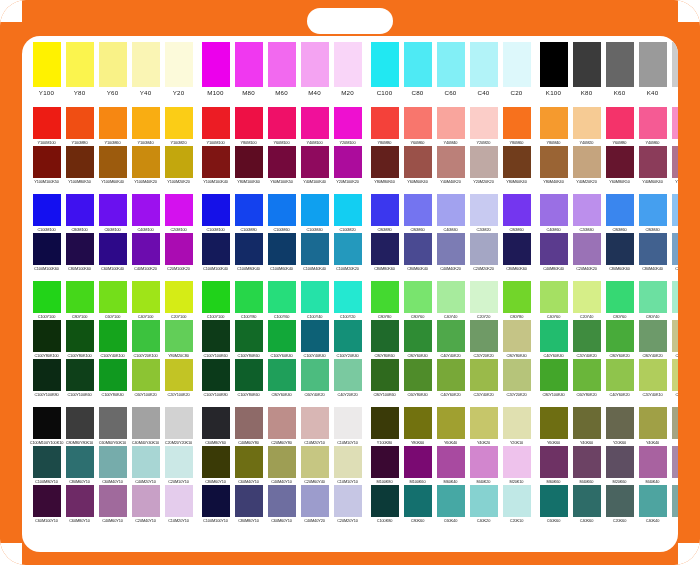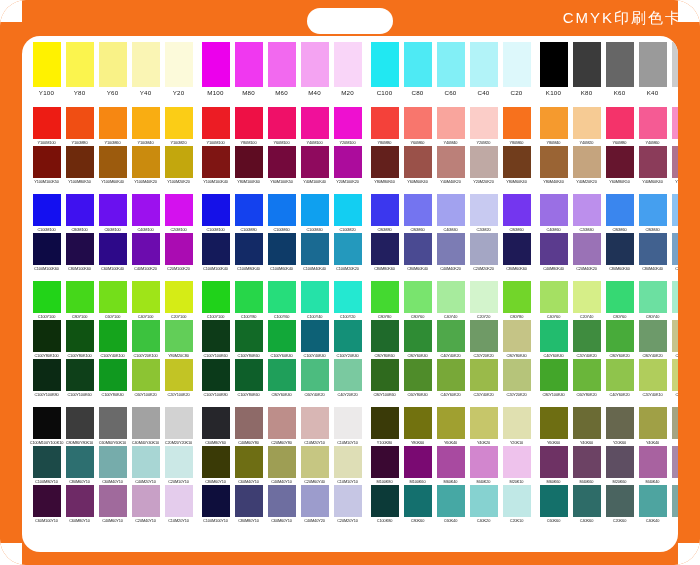--- a/index.html
+++ b/index.html
@@ -96,21 +96,20 @@
 
 <div id="frame">
 
   <div class="corner tl"></div>
   <div class="corner tr"></div>
   <div class="corner bl"></div>
   <div class="corner br"></div>
 
   <div id="handle"></div>
 
-  <div id="title">CMYK印刷色卡</div>
 
   <div id="card">
     <div id="sections">
         <div>
           <div class="section">
             <div class="row">
               <div class="cell">
                 <div class="swatch tall" style="background: rgb(255, 242, 0);"></div>
                 <div class="lbl big">Y100</div>
               </div>

